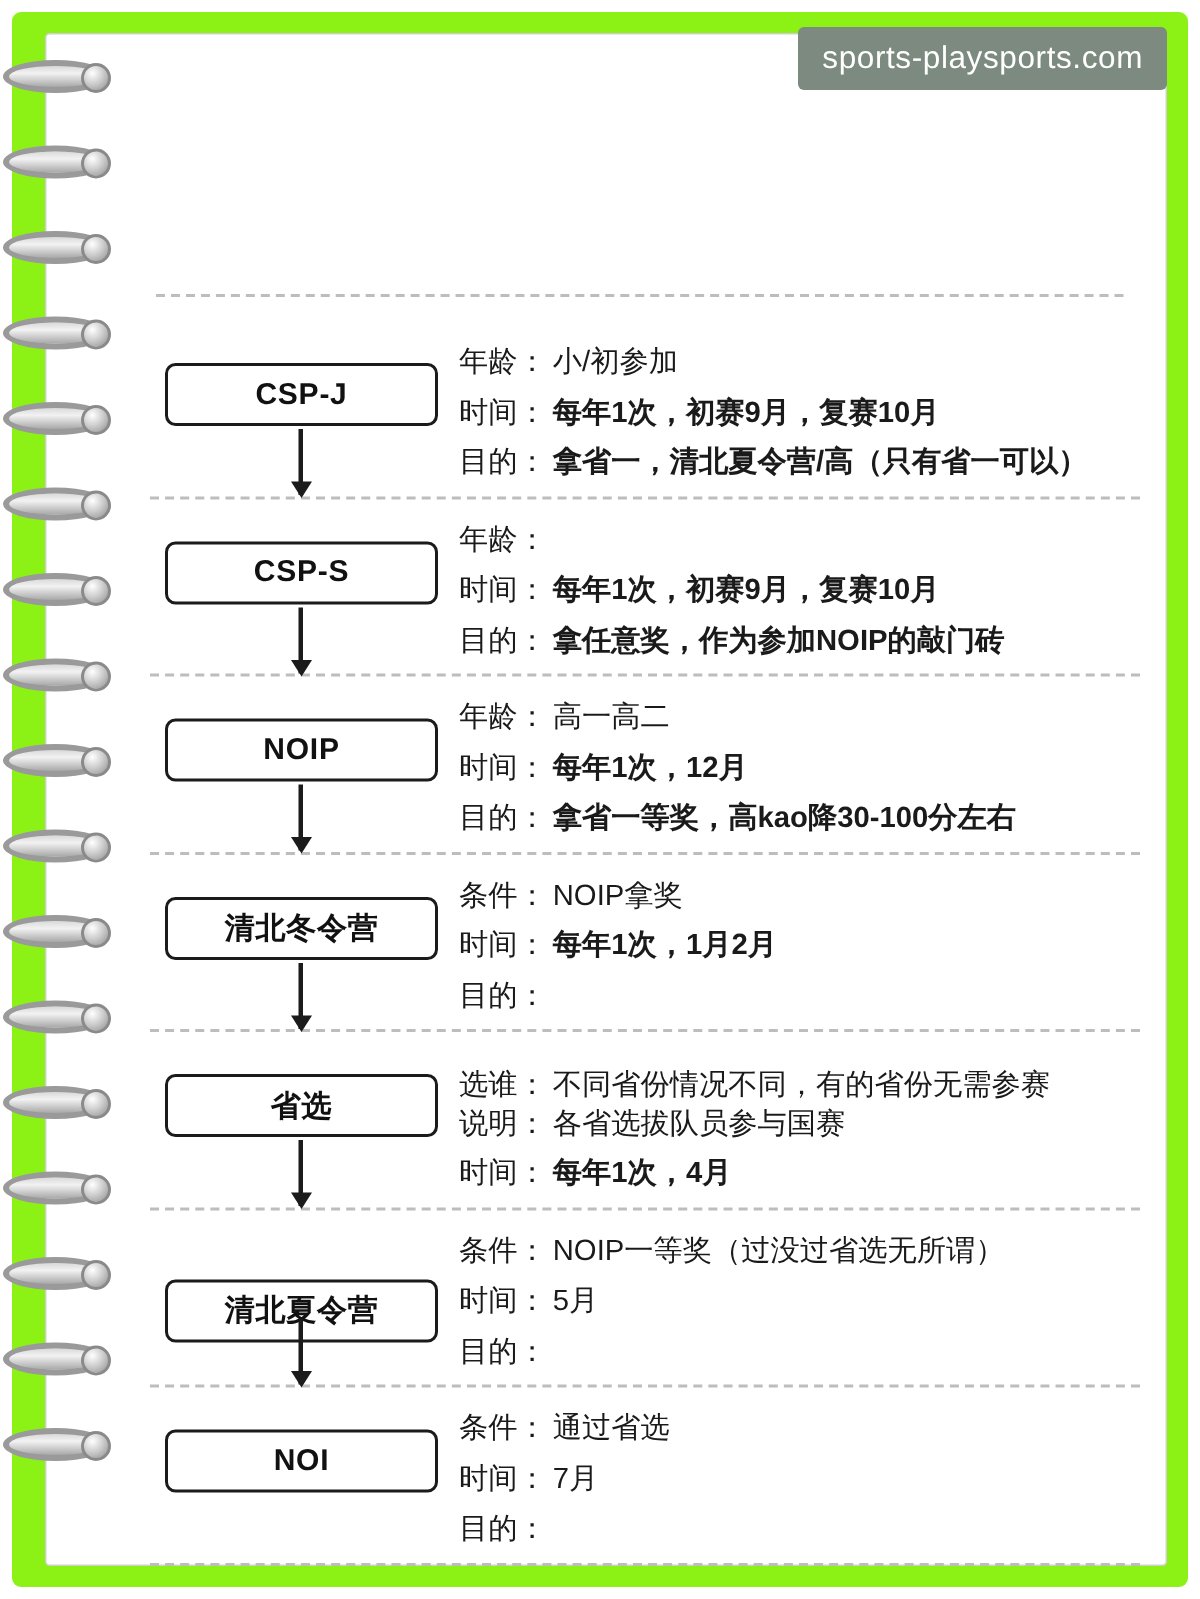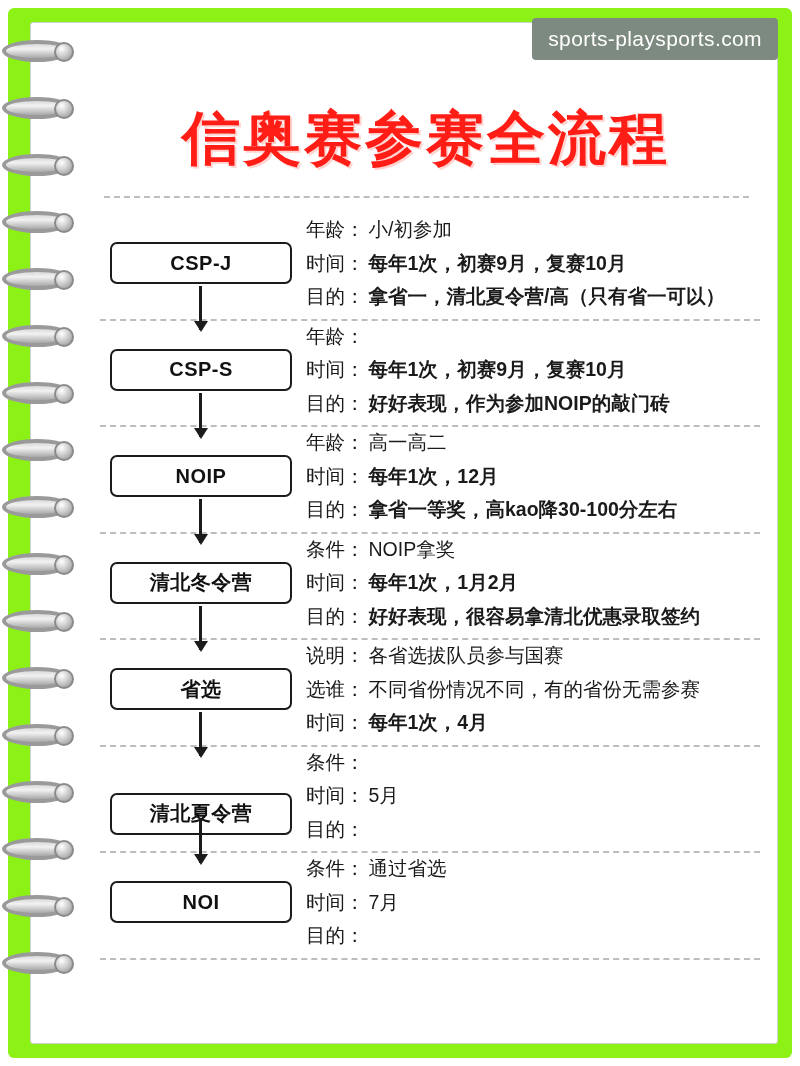--- a/index.html
+++ b/index.html
@@ -133,20 +133,21 @@
     left: -5px;
     bottom: -2px;
     width: 0; height: 0;
     border-left: 7px solid transparent;
     border-right: 7px solid transparent;
     border-top: 11px solid #1b1b1b;
   }
   .detail-col {
     flex: 1 1 auto;
     padding-left: 6px;
+    margin-top: 12px;
   }
   .detail-line {
     display: flex;
     align-items: baseline;
     font-size: 19.5px;
     color: #1a1a1a;
     line-height: 1.0;
     white-space: nowrap;
   }
   .dlabel {
@@ -236,21 +237,20 @@
         <div class="cap"></div>
       </div>
       <div class="ring" style="top: 912px;">
         <div class="wire"></div>
         <div class="cap"></div>
       </div>
     </div>
 
   <div class="watermark">sports-playsports.com</div>
 
-  <div class="title">信奥赛参赛全流程</div>
   <div class="title-rule"></div>
 
   <div class="flow" id="flow">
       <div class="row">
         <div class="node-col">
           <div class="node" style="top: 28px;">CSP-J</div>
           <div class="arrow" style="top: 72px; height: 44px;"></div>
         </div>
         <div class="detail-col">
           <div class="detail-line" style="margin-top: 6px;">
@@ -276,21 +276,21 @@
         <div class="detail-col">
           <div class="detail-line" style="margin-top: 6px;">
             <span class="dlabel">年龄：</span>
           </div>
           <div class="detail-line" style="margin-top: 14px;">
             <span class="dlabel">时间：</span>
             <span class="dvalue bold">每年1次，初赛9月，复赛10月</span>
           </div>
           <div class="detail-line" style="margin-top: 14px;">
             <span class="dlabel">目的：</span>
-            <span class="dvalue bold">好好表现，作为参加NOIP的敲门砖</span>
+            <span class="dvalue bold">拿任意奖，作为参加NOIP的敲门砖</span>
           </div>
         </div>
       </div>
       <div class="sep" style="margin-top: 12px;"></div>
       <div class="row">
         <div class="node-col">
           <div class="node" style="top: 28px;">NOIP</div>
           <div class="arrow" style="top: 72px; height: 44px;"></div>
         </div>
         <div class="detail-col">
@@ -318,54 +318,54 @@
           <div class="detail-line" style="margin-top: 6px;">
             <span class="dlabel">条件：</span>
             <span class="dvalue">NOIP拿奖</span>
           </div>
           <div class="detail-line" style="margin-top: 14px;">
             <span class="dlabel">时间：</span>
             <span class="dvalue bold">每年1次，1月2月</span>
           </div>
           <div class="detail-line" style="margin-top: 14px;">
             <span class="dlabel">目的：</span>
-            <span class="dvalue bold">好好表现，很容易拿清北优惠录取签约</span>
           </div>
         </div>
       </div>
       <div class="sep" style="margin-top: 12px;"></div>
       <div class="row">
         <div class="node-col">
           <div class="node" style="top: 28px;">省选</div>
           <div class="arrow" style="top: 72px; height: 44px;"></div>
         </div>
         <div class="detail-col">
+          <div class="detail-line" style="margin-top: 14px;">
+            <span class="dlabel">选谁：</span>
+            <span class="dvalue">不同省份情况不同，有的省份无需参赛</span>
+          </div>
           <div class="detail-line" style="margin-top: 6px;">
             <span class="dlabel">说明：</span>
             <span class="dvalue">各省选拔队员参与国赛</span>
           </div>
           <div class="detail-line" style="margin-top: 14px;">
-            <span class="dlabel">选谁：</span>
-            <span class="dvalue">不同省份情况不同，有的省份无需参赛</span>
-          </div>
-          <div class="detail-line" style="margin-top: 14px;">
             <span class="dlabel">时间：</span>
             <span class="dvalue bold">每年1次，4月</span>
           </div>
         </div>
       </div>
       <div class="sep" style="margin-top: 12px;"></div>
       <div class="row">
         <div class="node-col">
           <div class="node" style="top: 46px;">清北夏令营</div>
           <div class="arrow" style="top: 72px; height: 44px;"></div>
         </div>
         <div class="detail-col">
           <div class="detail-line" style="margin-top: 6px;">
             <span class="dlabel">条件：</span>
+            <span class="dvalue">NOIP一等奖（过没过省选无所谓）</span>
           </div>
           <div class="detail-line" style="margin-top: 14px;">
             <span class="dlabel">时间：</span>
             <span class="dvalue">5月</span>
           </div>
           <div class="detail-line" style="margin-top: 14px;">
             <span class="dlabel">目的：</span>
           </div>
         </div>
       </div>

